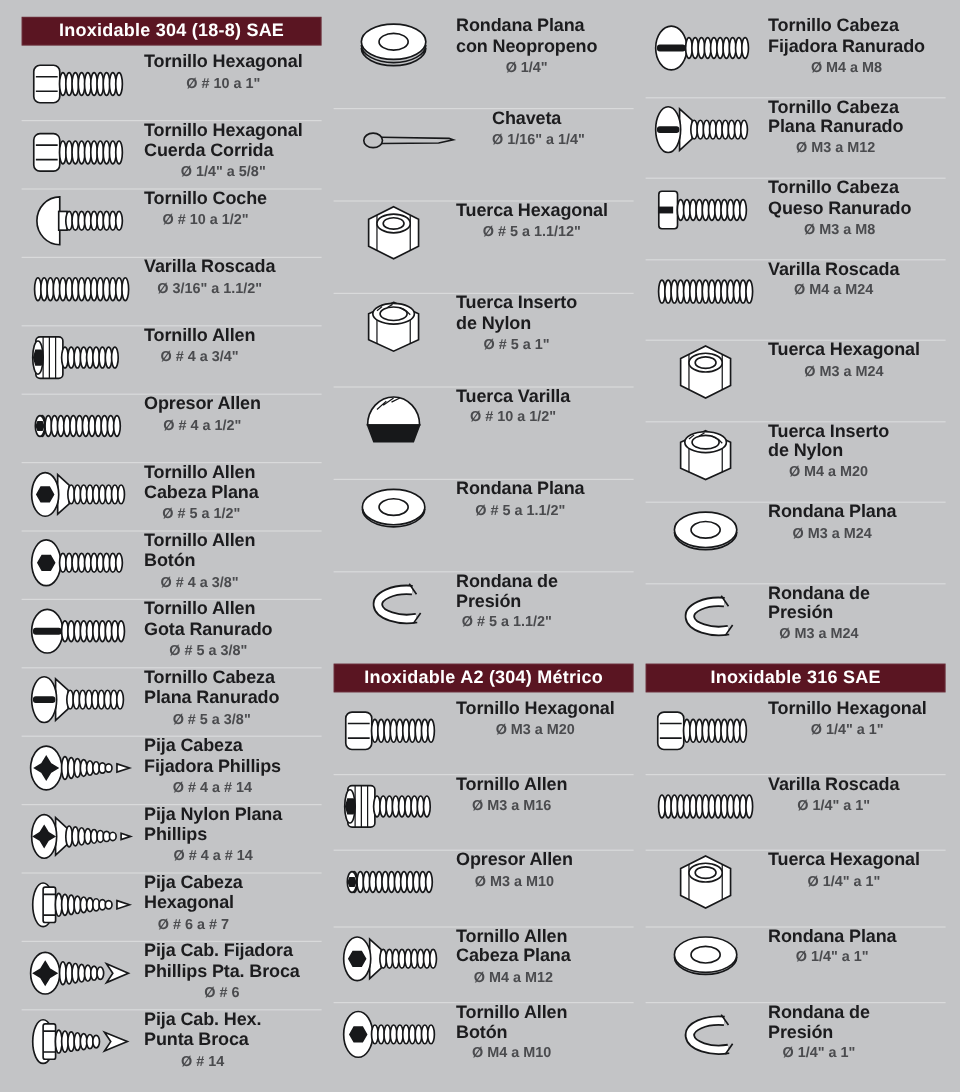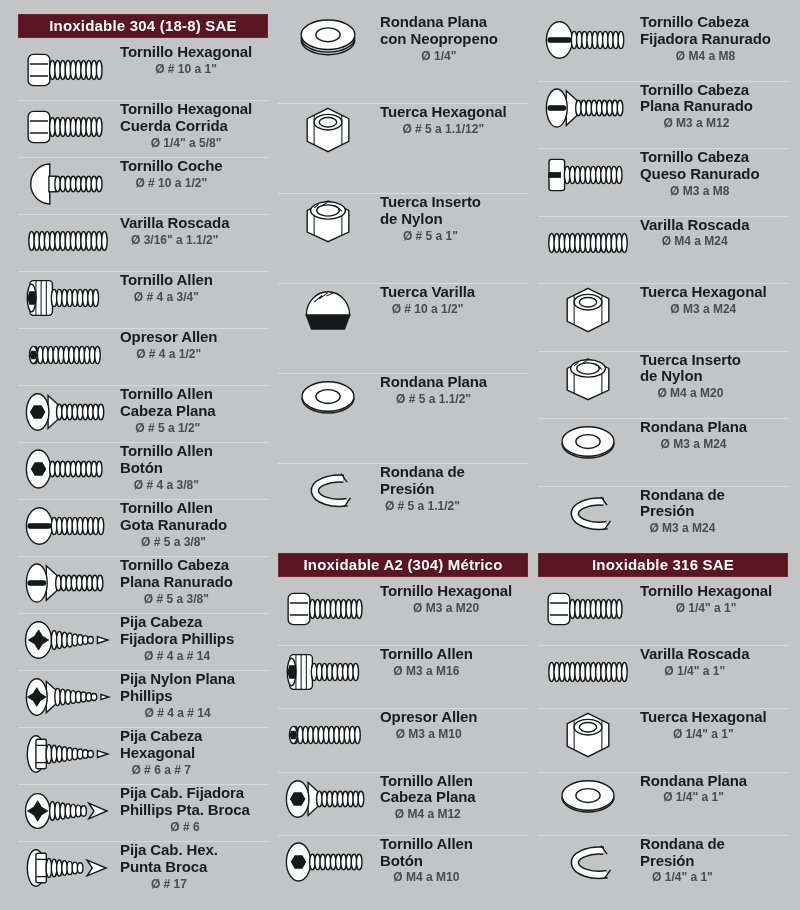--- a/index.html
+++ b/index.html
@@ -347,36 +347,45 @@
               <ellipse cx="34" cy="30" rx="3.2" ry="10.2"></ellipse>
               <ellipse cx="40" cy="30" rx="3.2" ry="9.3"></ellipse>
               <ellipse cx="46" cy="30" rx="3.2" ry="8.5"></ellipse>
               <ellipse cx="52" cy="30" rx="3.2" ry="7.7"></ellipse>
               <ellipse cx="58" cy="30" rx="3.2" ry="6.8"></ellipse>
               <ellipse cx="64" cy="30" rx="3.2" ry="6.0"></ellipse>
               <polygon points="72,21 94,30 72,39 78,30"></polygon>
             </svg>
           </div>
           <div class="txt"><div class="inner"><div class="title">Pija Cab. Hex.
-Punta Broca</div><div class="size">Ø # 17</div></div></div>
+Punta Broca</div><div class="size">Ø # 14</div></div></div>
         </div>
       </div>
     </div>
     <div class="col">
       <div class="sec">
         <div class="item">
           <div class="pic">
             <svg viewBox="0 0 100 60" preserveAspectRatio="xMidYMid meet">
               <ellipse cx="50" cy="24" rx="31" ry="17"></ellipse>
               <path class="nf" d="M19,27 a31,17 0 0,0 62,0 M19,30 a31,17 0 0,0 62,0"></path>
               <ellipse cx="50" cy="24" rx="14" ry="8"></ellipse>
             </svg>
           </div>
           <div class="txt"><div class="inner"><div class="title">Rondana Plana
 con Neopropeno</div><div class="size">Ø 1/4"</div></div></div>
+        </div>
+        <div class="item wide-pic">
+          <div class="pic">
+            <svg viewBox="0 0 100 60" preserveAspectRatio="xMidYMid meet">
+              <ellipse class="nf" cx="13" cy="30" rx="9" ry="7"></ellipse>
+              <path class="nf" d="M21,27 L86,28 L90,29.5 L76,32.5 L21,33"></path>
+            </svg>
+          </div>
+          <div class="txt"><div class="inner"><div class="title">Chaveta</div><div class="size">Ø 1/16" a 1/4"</div></div></div>
         </div>
         <div class="item">
           <div class="pic">
             <svg viewBox="0 0 100 60" preserveAspectRatio="xMidYMid meet">
               <polygon points="50,5 74,17 74,43 50,55 26,43 26,17"></polygon>
               <path class="nf thin" d="M34,13 v34 M66,13 v34"></path>
               <ellipse cx="50" cy="21" rx="16" ry="9"></ellipse>
               <ellipse cx="50" cy="21" rx="10" ry="5.5"></ellipse>
             </svg>
           </div>

